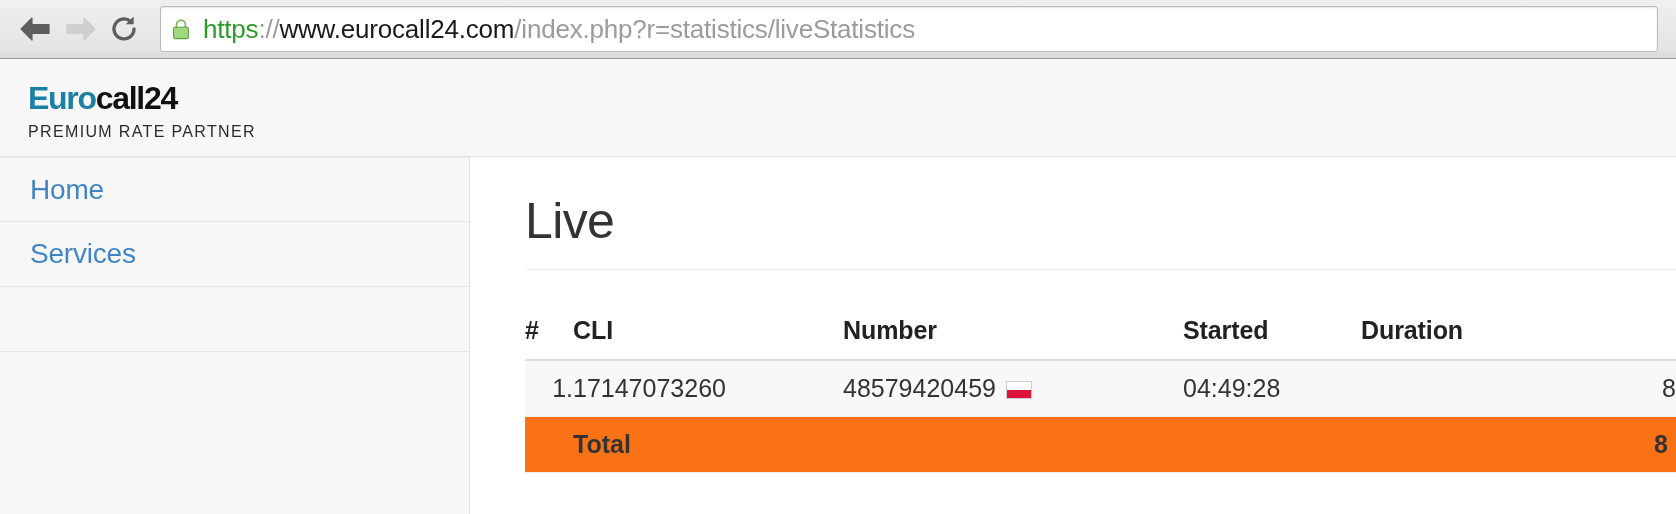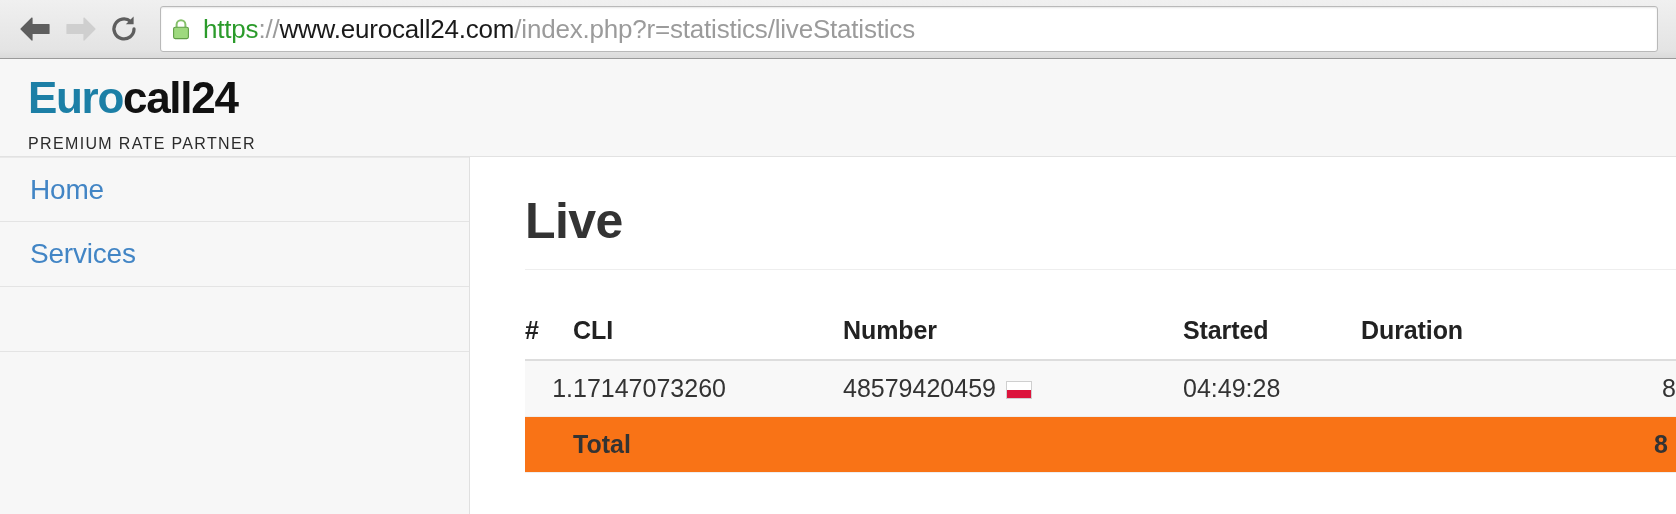--- a/index.html
+++ b/index.html
@@ -94,34 +94,34 @@
     position: relative;
   }
 
   .logo {
     position: absolute;
     left: 28px;
     top: 16px;
     user-select: none;
   }
   .logo-main {
-    font-size: 44px;
+    font-size: 32px;
     line-height: 46px;
     font-weight: 700;
     letter-spacing: -1.3px;
     white-space: nowrap;
   }
   .logo-euro { color: #1c7fa6; }
   .logo-call { color: #111111; }
   .logo-sub {
     font-size: 16px;
     line-height: 20px;
     letter-spacing: 1.35px;
     color: #2b2b2b;
-    margin-top: 13px;
+    margin-top: 1px;
     white-space: nowrap;
   }
 
   
   .page-body {
     display: flex;
     height: 357px;
     align-items: stretch;
   }
 
@@ -155,21 +155,21 @@
     background: #ffffff;
     box-sizing: border-box;
     padding: 0;
     overflow: hidden;
     position: relative;
   }
 
   .page-title {
     font-size: 50px;
     line-height: 56px;
-    font-weight: 700;
+    font-weight: 400;
     color: #333333;
     margin: 36px 0 0 55px;
     letter-spacing: -0.6px;
   }
 
   .title-rule {
     height: 1px;
     background: #eeeeee;
     margin: 20px 0 0 55px;
     margin-right: 0;

